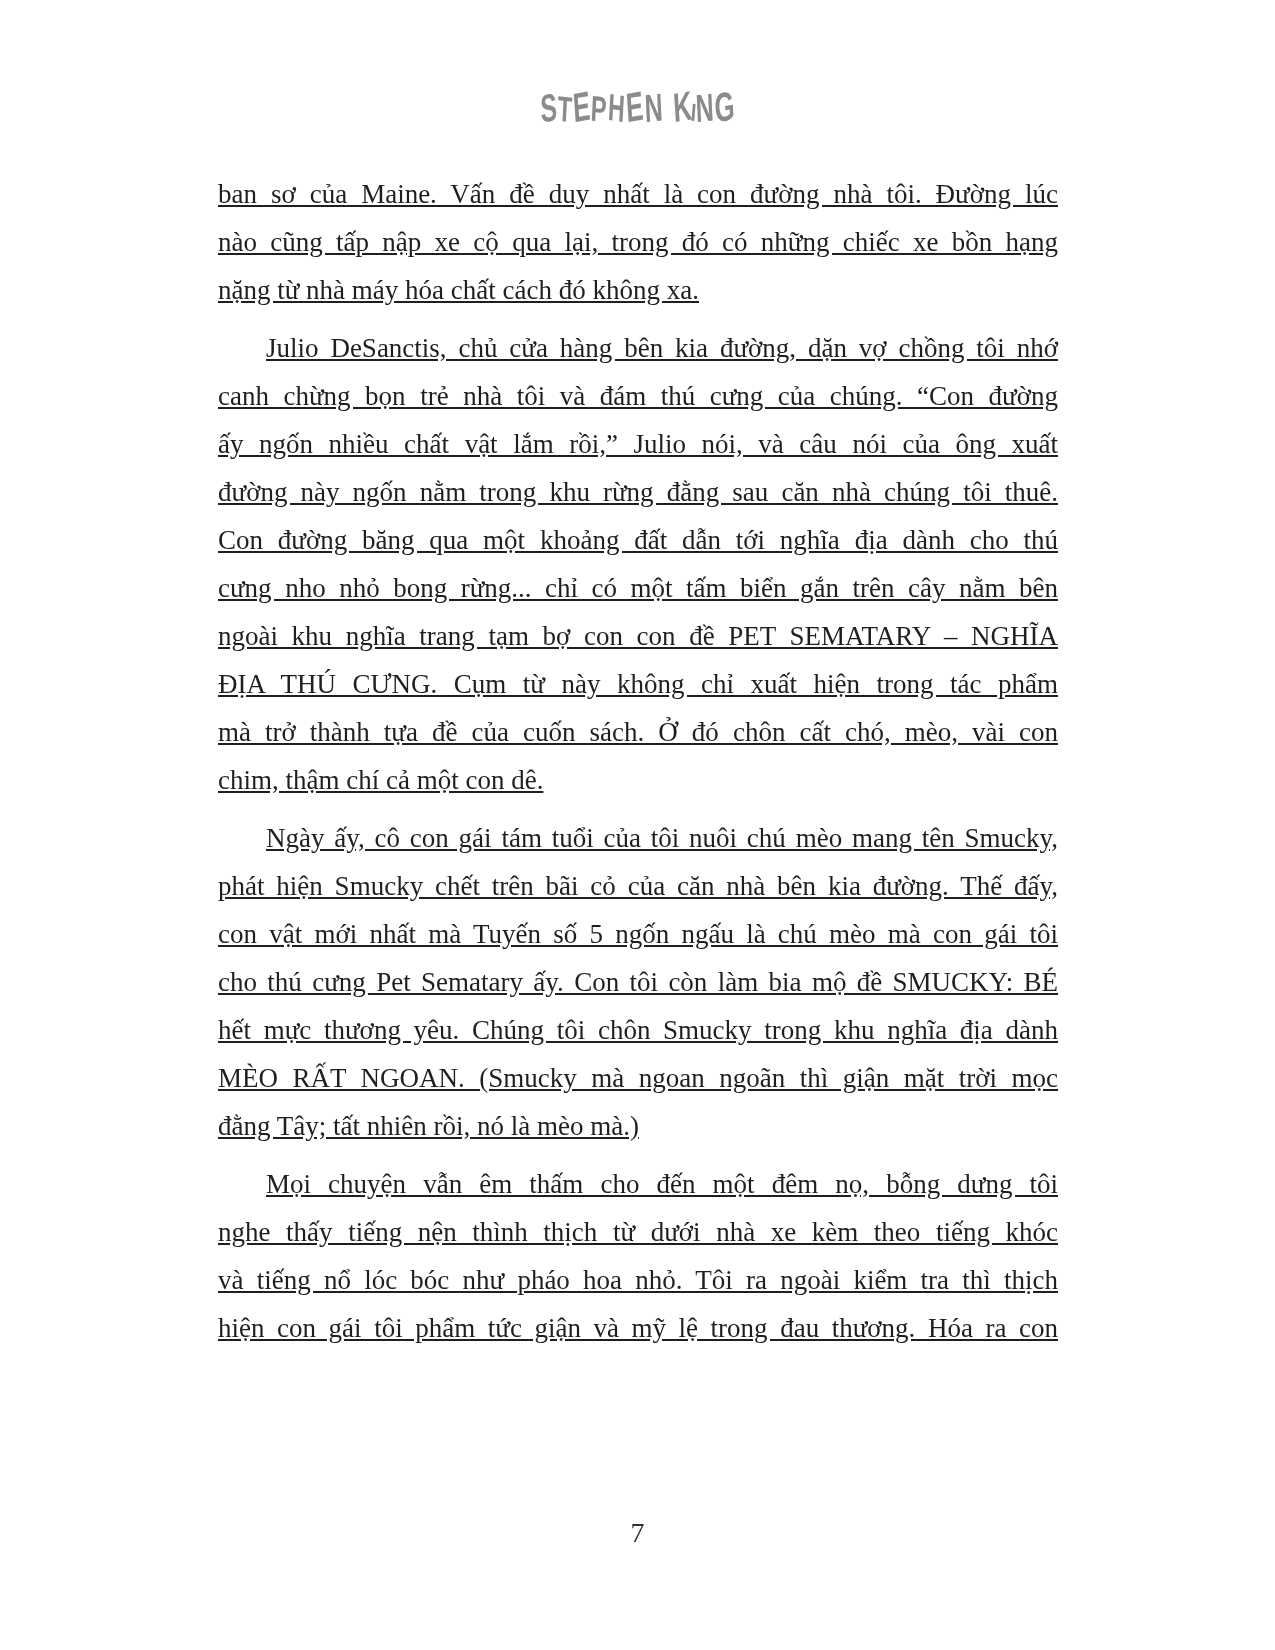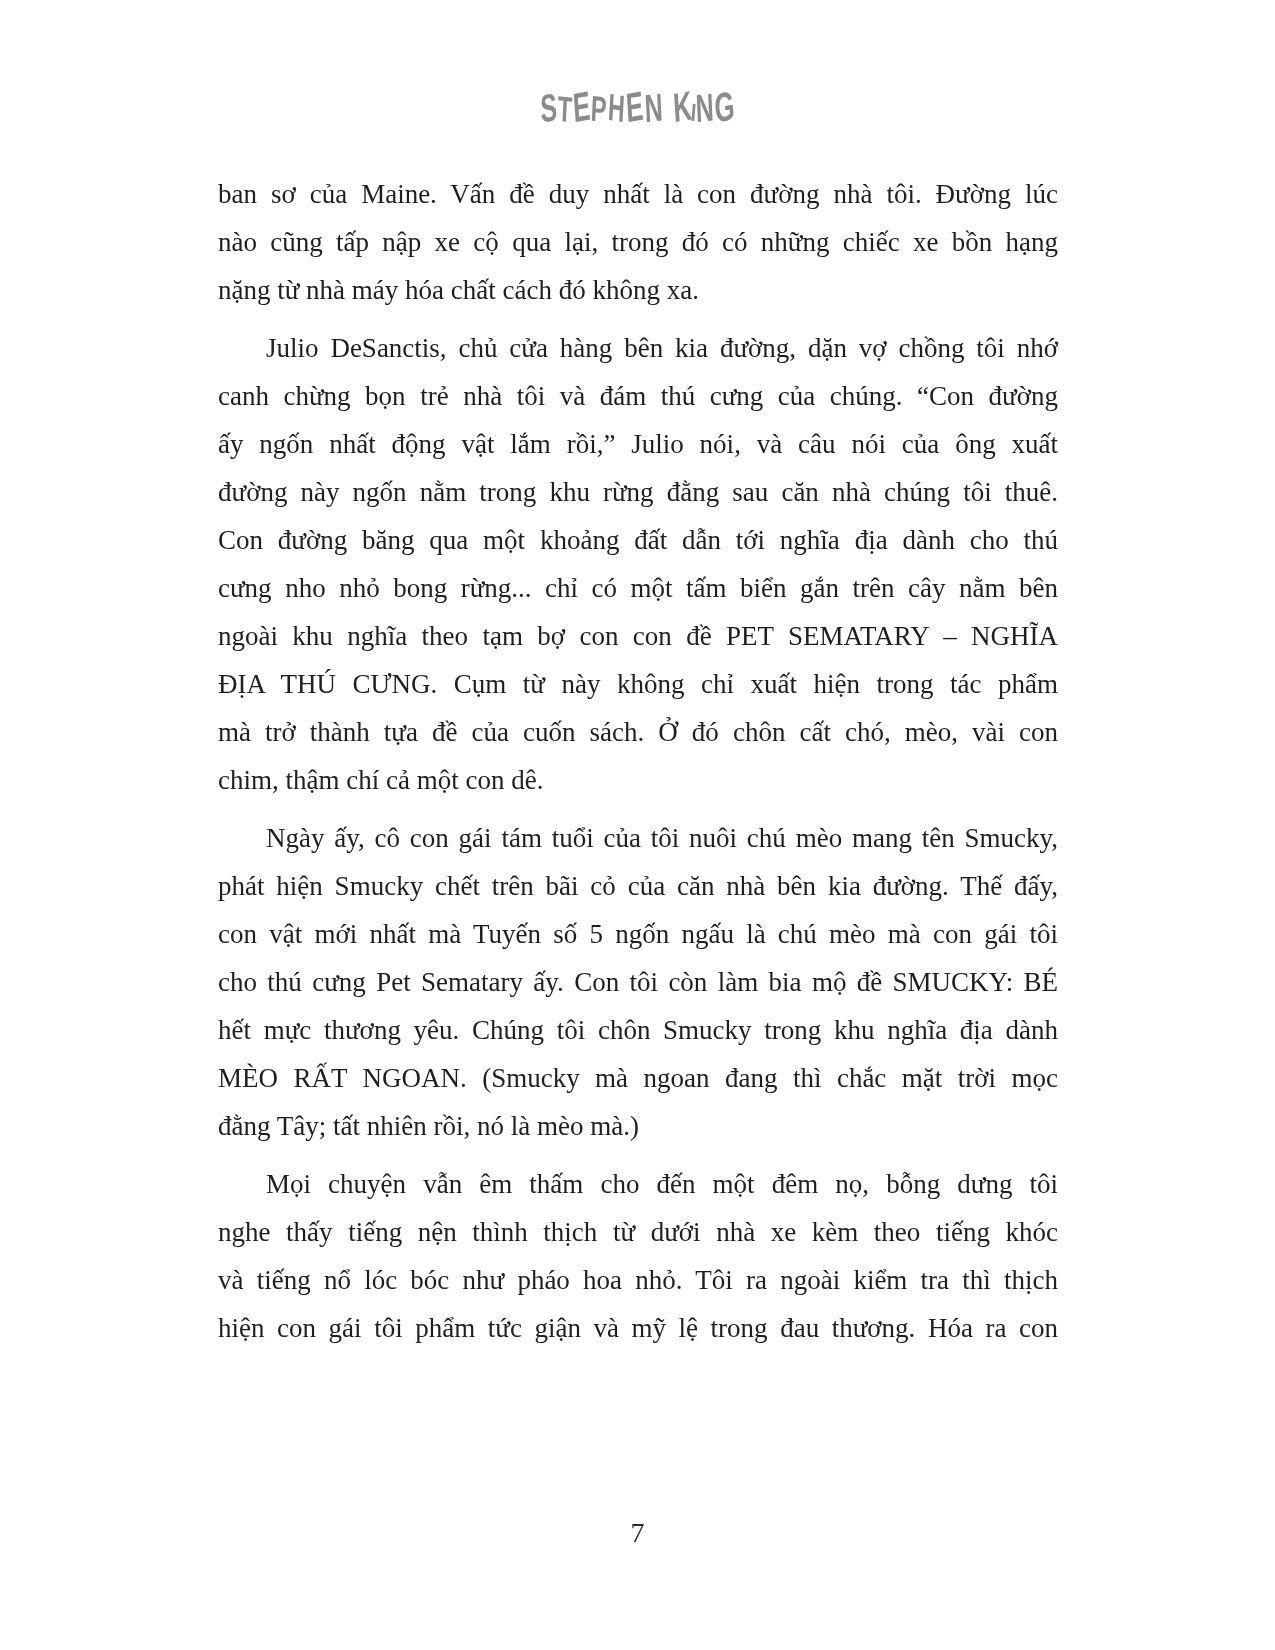--- a/index.html
+++ b/index.html
@@ -43,20 +43,21 @@
 
   
   .body-text {
     position: absolute;
     top: 170px;
     left: 218px;
     width: 840px;
     color: #1f1f1f;
     font-size: 27px;
     line-height: 48px;
+    text-decoration: underline;
   }
   .paragraph {
     margin: 0 0 10px 0;
   }
   .paragraph:last-child { margin-bottom: 0; }
   .line {
     text-align: justify;
     text-align-last: justify;
     white-space: normal;
   }
@@ -86,36 +87,36 @@
   <div class="header" id="header"><span class="hdr-ch">S</span><span class="hdr-ch">T</span><span class="hdr-ch">E</span><span class="hdr-ch">P</span><span class="hdr-ch">H</span><span class="hdr-ch">E</span><span class="hdr-ch">N</span><span class="hdr-ch sp">&nbsp;</span><span class="hdr-ch">K</span><span class="hdr-ch">I</span><span class="hdr-ch">N</span><span class="hdr-ch">G</span></div>
   <div class="body-text" id="body-text">
       <div class="paragraph">
         <div class="line">ban sơ của Maine. Vấn đề duy nhất là con đường nhà tôi. Đường lúc</div>
         <div class="line">nào cũng tấp nập xe cộ qua lại, trong đó có những chiếc xe bồn hạng</div>
         <div class="line no-stretch">nặng từ nhà máy hóa chất cách đó không xa.</div>
       </div>
       <div class="paragraph indent">
         <div class="line">Julio DeSanctis, chủ cửa hàng bên kia đường, dặn vợ chồng tôi nhớ</div>
         <div class="line">canh chừng bọn trẻ nhà tôi và đám thú cưng của chúng. “Con đường</div>
-        <div class="line">ấy ngốn nhất động vật lắm rồi,” Julio nói, và câu nói của ông xuất</div>
+        <div class="line">ấy ngốn nhiều chất vật lắm rồi,” Julio nói, và câu nói của ông xuất</div>
         <div class="line">đường này ngốn nằm trong khu rừng đằng sau căn nhà chúng tôi thuê.</div>
         <div class="line">Con đường băng qua một khoảng đất dẫn tới nghĩa địa dành cho thú</div>
         <div class="line">cưng nho nhỏ bong rừng... chỉ có một tấm biển gắn trên cây nằm bên</div>
-        <div class="line">ngoài khu nghĩa theo tạm bợ con con đề PET SEMATARY – NGHĨA</div>
+        <div class="line">ngoài khu nghĩa trang tạm bợ con con đề PET SEMATARY – NGHĨA</div>
         <div class="line">ĐỊA THÚ CƯNG. Cụm từ này không chỉ xuất hiện trong tác phẩm</div>
         <div class="line">mà trở thành tựa đề của cuốn sách. Ở đó chôn cất chó, mèo, vài con</div>
         <div class="line no-stretch">chim, thậm chí cả một con dê.</div>
       </div>
       <div class="paragraph indent">
         <div class="line">Ngày ấy, cô con gái tám tuổi của tôi nuôi chú mèo mang tên Smucky,</div>
         <div class="line">phát hiện Smucky chết trên bãi cỏ của căn nhà bên kia đường. Thế đấy,</div>
         <div class="line">con vật mới nhất mà Tuyến số 5 ngốn ngấu là chú mèo mà con gái tôi</div>
         <div class="line">cho thú cưng Pet Sematary ấy. Con tôi còn làm bia mộ đề SMUCKY: BÉ</div>
         <div class="line">hết mực thương yêu. Chúng tôi chôn Smucky trong khu nghĩa địa dành</div>
-        <div class="line">MÈO RẤT NGOAN. (Smucky mà ngoan đang thì chắc mặt trời mọc</div>
+        <div class="line">MÈO RẤT NGOAN. (Smucky mà ngoan ngoãn thì giận mặt trời mọc</div>
         <div class="line no-stretch">đằng Tây; tất nhiên rồi, nó là mèo mà.)</div>
       </div>
       <div class="paragraph indent">
         <div class="line">Mọi chuyện vẫn êm thấm cho đến một đêm nọ, bỗng dưng tôi</div>
         <div class="line">nghe thấy tiếng nện thình thịch từ dưới nhà xe kèm theo tiếng khóc</div>
         <div class="line">và tiếng nổ lóc bóc như pháo hoa nhỏ. Tôi ra ngoài kiểm tra thì thịch</div>
         <div class="line">hiện con gái tôi phẩm tức giận và mỹ lệ trong đau thương. Hóa ra con</div>
       </div>
     </div>
   <div class="page-number">7</div>

